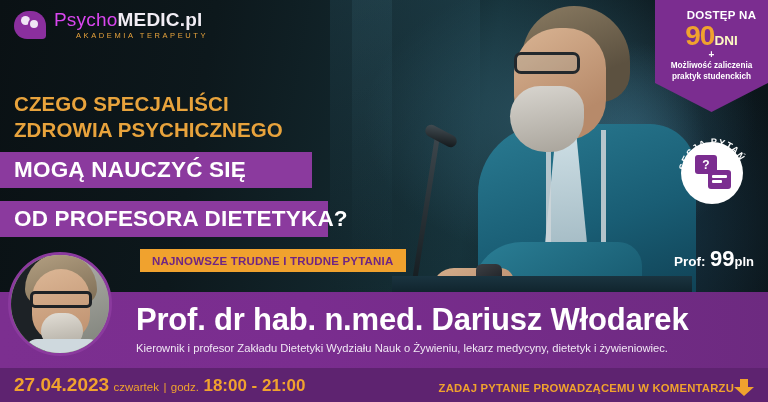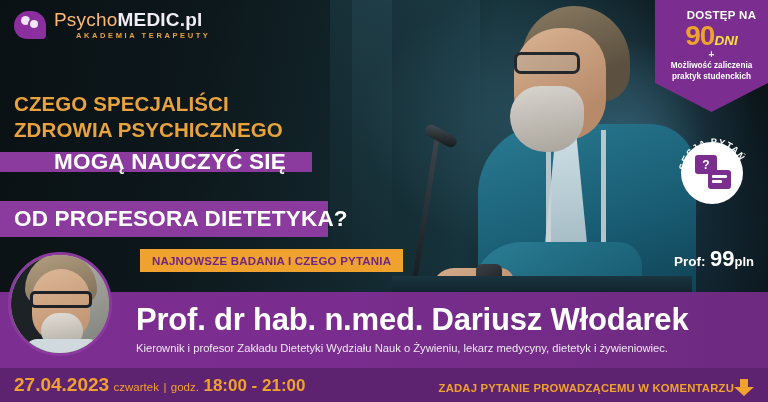--- a/index.html
+++ b/index.html
@@ -57,44 +57,44 @@
   
   .logo{position:absolute;left:14px;top:9px;display:flex;align-items:center;gap:6px;}
   .logo-mark{position:relative;width:34px;height:32px;}
   .logo-mark .head{position:absolute;left:0;top:2px;width:32px;height:28px;
     background:#8b2f9e;border-radius:16px 16px 4px 14px;}
   .logo-mark .gear{position:absolute;border-radius:50%;background:#f0e6f5;}
   .logo-mark .g1{left:7px;top:7px;width:9px;height:9px;box-shadow:0 0 0 2px #8b2f9e;}
   .logo-mark .g2{left:16px;top:11px;width:8px;height:8px;box-shadow:0 0 0 2px #8b2f9e;}
   .logo-txt{line-height:1;}
   .logo-row1{font-size:19px;font-weight:400;letter-spacing:.2px;}
-  .logo-row1 .p1{color:#fdba74;}
+  .logo-row1 .p1{color:#d946ef;}
   .logo-row1 .p2{color:#f1edf4;font-weight:700;}
-  .logo-row2{font-size:7.5px;font-weight:700;letter-spacing:2.6px;color:#e8a33c;margin-top:3px;padding-left:22px;}
+  .logo-row2{font-size:7.5px;font-weight:400;letter-spacing:2.6px;color:#e8a33c;margin-top:3px;padding-left:22px;}
 
   
   .h-line{position:absolute;color:#e8a33c;font-weight:700;font-size:20.5px;letter-spacing:.1px;left:14px;}
   .h1{top:92px;}
   .h2{top:118px;}
   .bar{position:absolute;left:0;background:#8b3a9e;display:flex;align-items:center;}
   .bar span{color:#ffffff;font-weight:700;font-size:22.5px;letter-spacing:.2px;padding-left:14px;white-space:nowrap;}
-  .bar1{top:152px;width:312px;height:20px;padding-left:40px;}
+  .bar1{top:152px;width:312px;height:36px;}
   .bar2{top:201px;width:328px;height:36px;}
   .badge-orange{position:absolute;left:140px;top:249px;height:23px;background:#f0a22e;
     display:flex;align-items:center;padding:0 12px;}
   .badge-orange span{color:#6f2583;font-weight:700;font-size:11.5px;letter-spacing:.2px;white-space:nowrap;}
 
   
   .promo{position:absolute;right:0;top:0;width:113px;height:112px;background:#7b2d90;
     clip-path:polygon(0 0,100% 0,100% 74%,50% 100%,0 74%);
     text-align:center;padding-top:9px;}
   .promo .l1{color:#ffffff;font-weight:700;font-size:11.5px;letter-spacing:.3px;margin-left:20px;}
   .promo .l2{margin-top:1px;line-height:1;}
   .promo .l2 .num{color:#f0a22e;font-weight:700;font-size:28px;letter-spacing:-1px;}
-  .promo .l2 .unit{color:#fde047;font-weight:700;font-size:13.5px;font-style:italic;}
+  .promo .l2 .unit{color:#fef9c3;font-weight:700;font-size:13.5px;}
   .promo .plus{color:#ffffff;font-weight:700;font-size:10px;margin-top:-1px;}
   .promo .l3{color:#ffffff;font-weight:700;font-size:8.2px;line-height:1.28;margin-top:1px;padding:0 5px;}
 
   
   .qa{position:absolute;left:681px;top:142px;width:62px;height:62px;border-radius:50%;
     background:#ffffff;display:flex;align-items:center;justify-content:center;}
   .qa-arc{position:absolute;left:676px;top:132px;width:76px;height:76px;}
   .qa-arc text{font-family:"Liberation Sans",sans-serif;font-size:9.2px;font-weight:700;fill:#ffffff;letter-spacing:1.1px;}
   .bub{position:absolute;background:#7b2d90;}
   .bub1{left:14px;top:13px;width:22px;height:19px;border-radius:3px;}
@@ -185,21 +185,21 @@
 
   <div class="h-line h2">ZDROWIA PSYCHICZNEGO</div>
   <div class="h-line h1">CZEGO SPECJALIŚCI</div>
   <div class="bar bar1">
     <span>MOGĄ NAUCZYĆ SIĘ</span>
   </div>
   <div class="bar bar2">
     <span>OD PROFESORA DIETETYKA?</span>
   </div>
   <div class="badge-orange">
-    <span>NAJNOWSZE BADANIA I CZEGO PYTANIA</span>
+    <span>NAJNOWSZE TRUDNE I TRUDNE PYTANIA</span>
   </div>
 
   <div class="promo">
     <div class="l1">DOSTĘP NA</div>
     <div class="l2">
       <span class="num">90</span><span class="unit">DNI</span>
     </div>
     <div class="plus">+</div>
     <div class="l3">Możliwość zaliczenia praktyk studenckich</div>
   </div>

